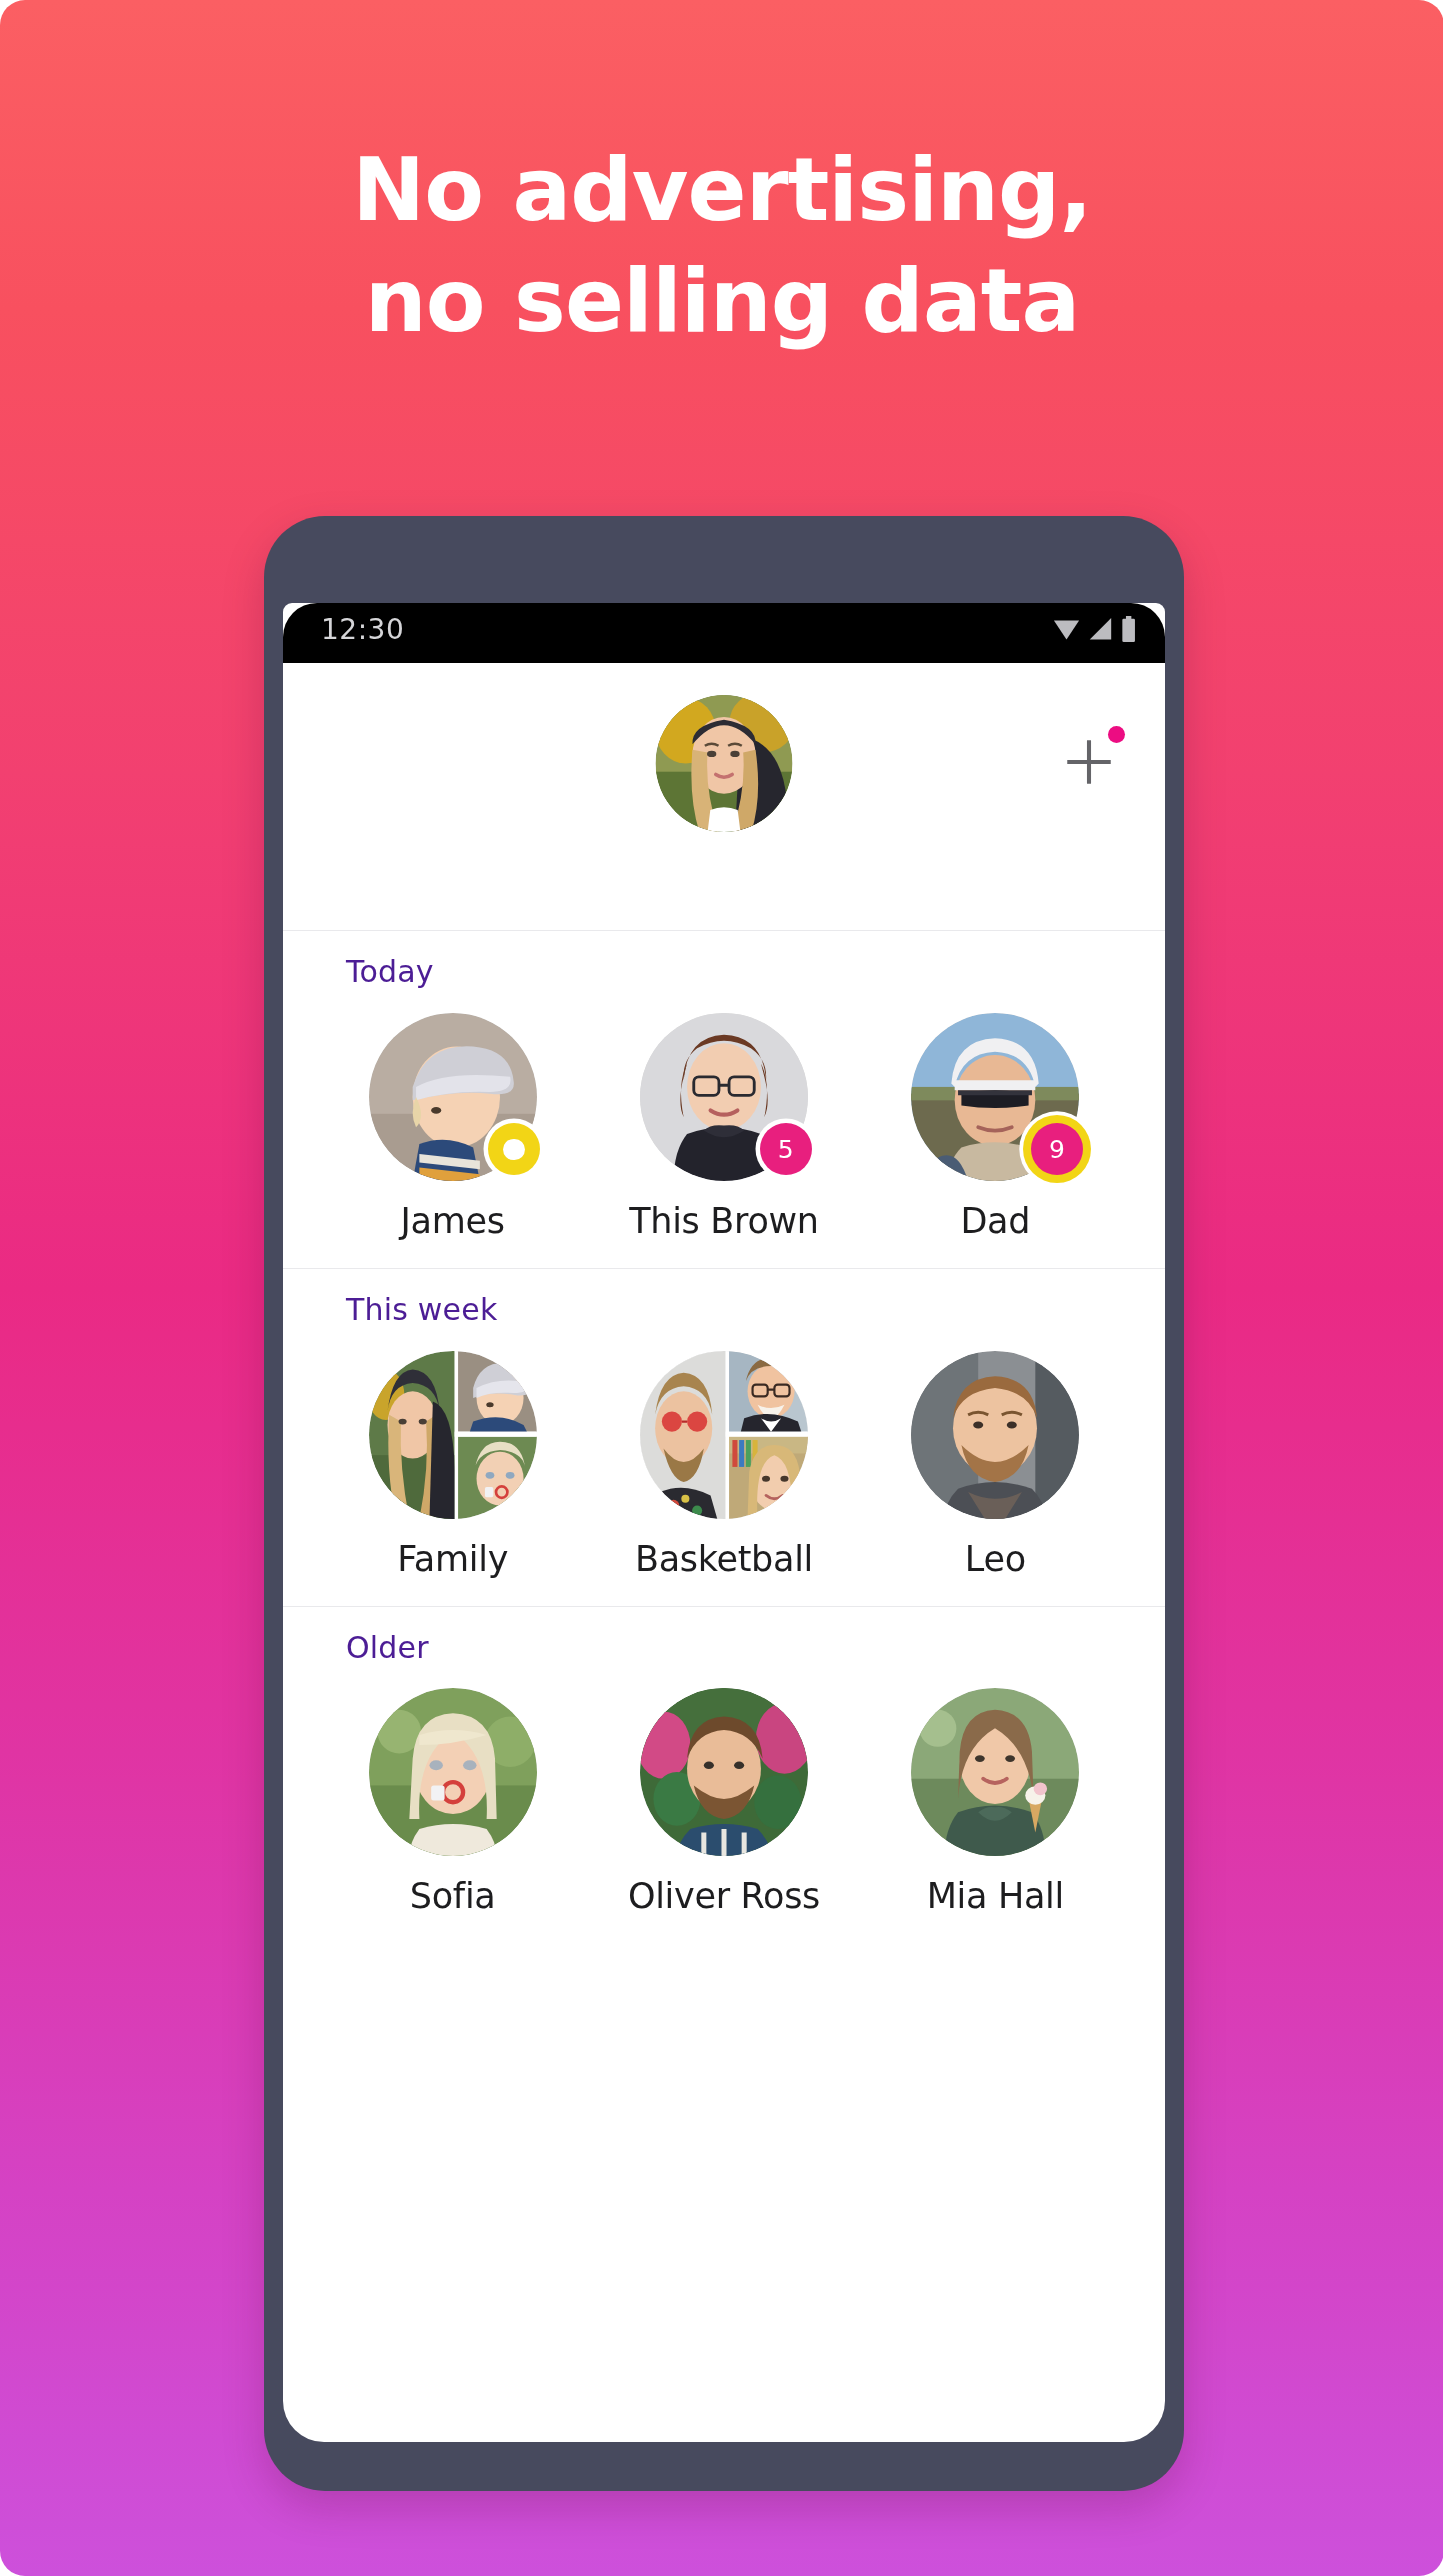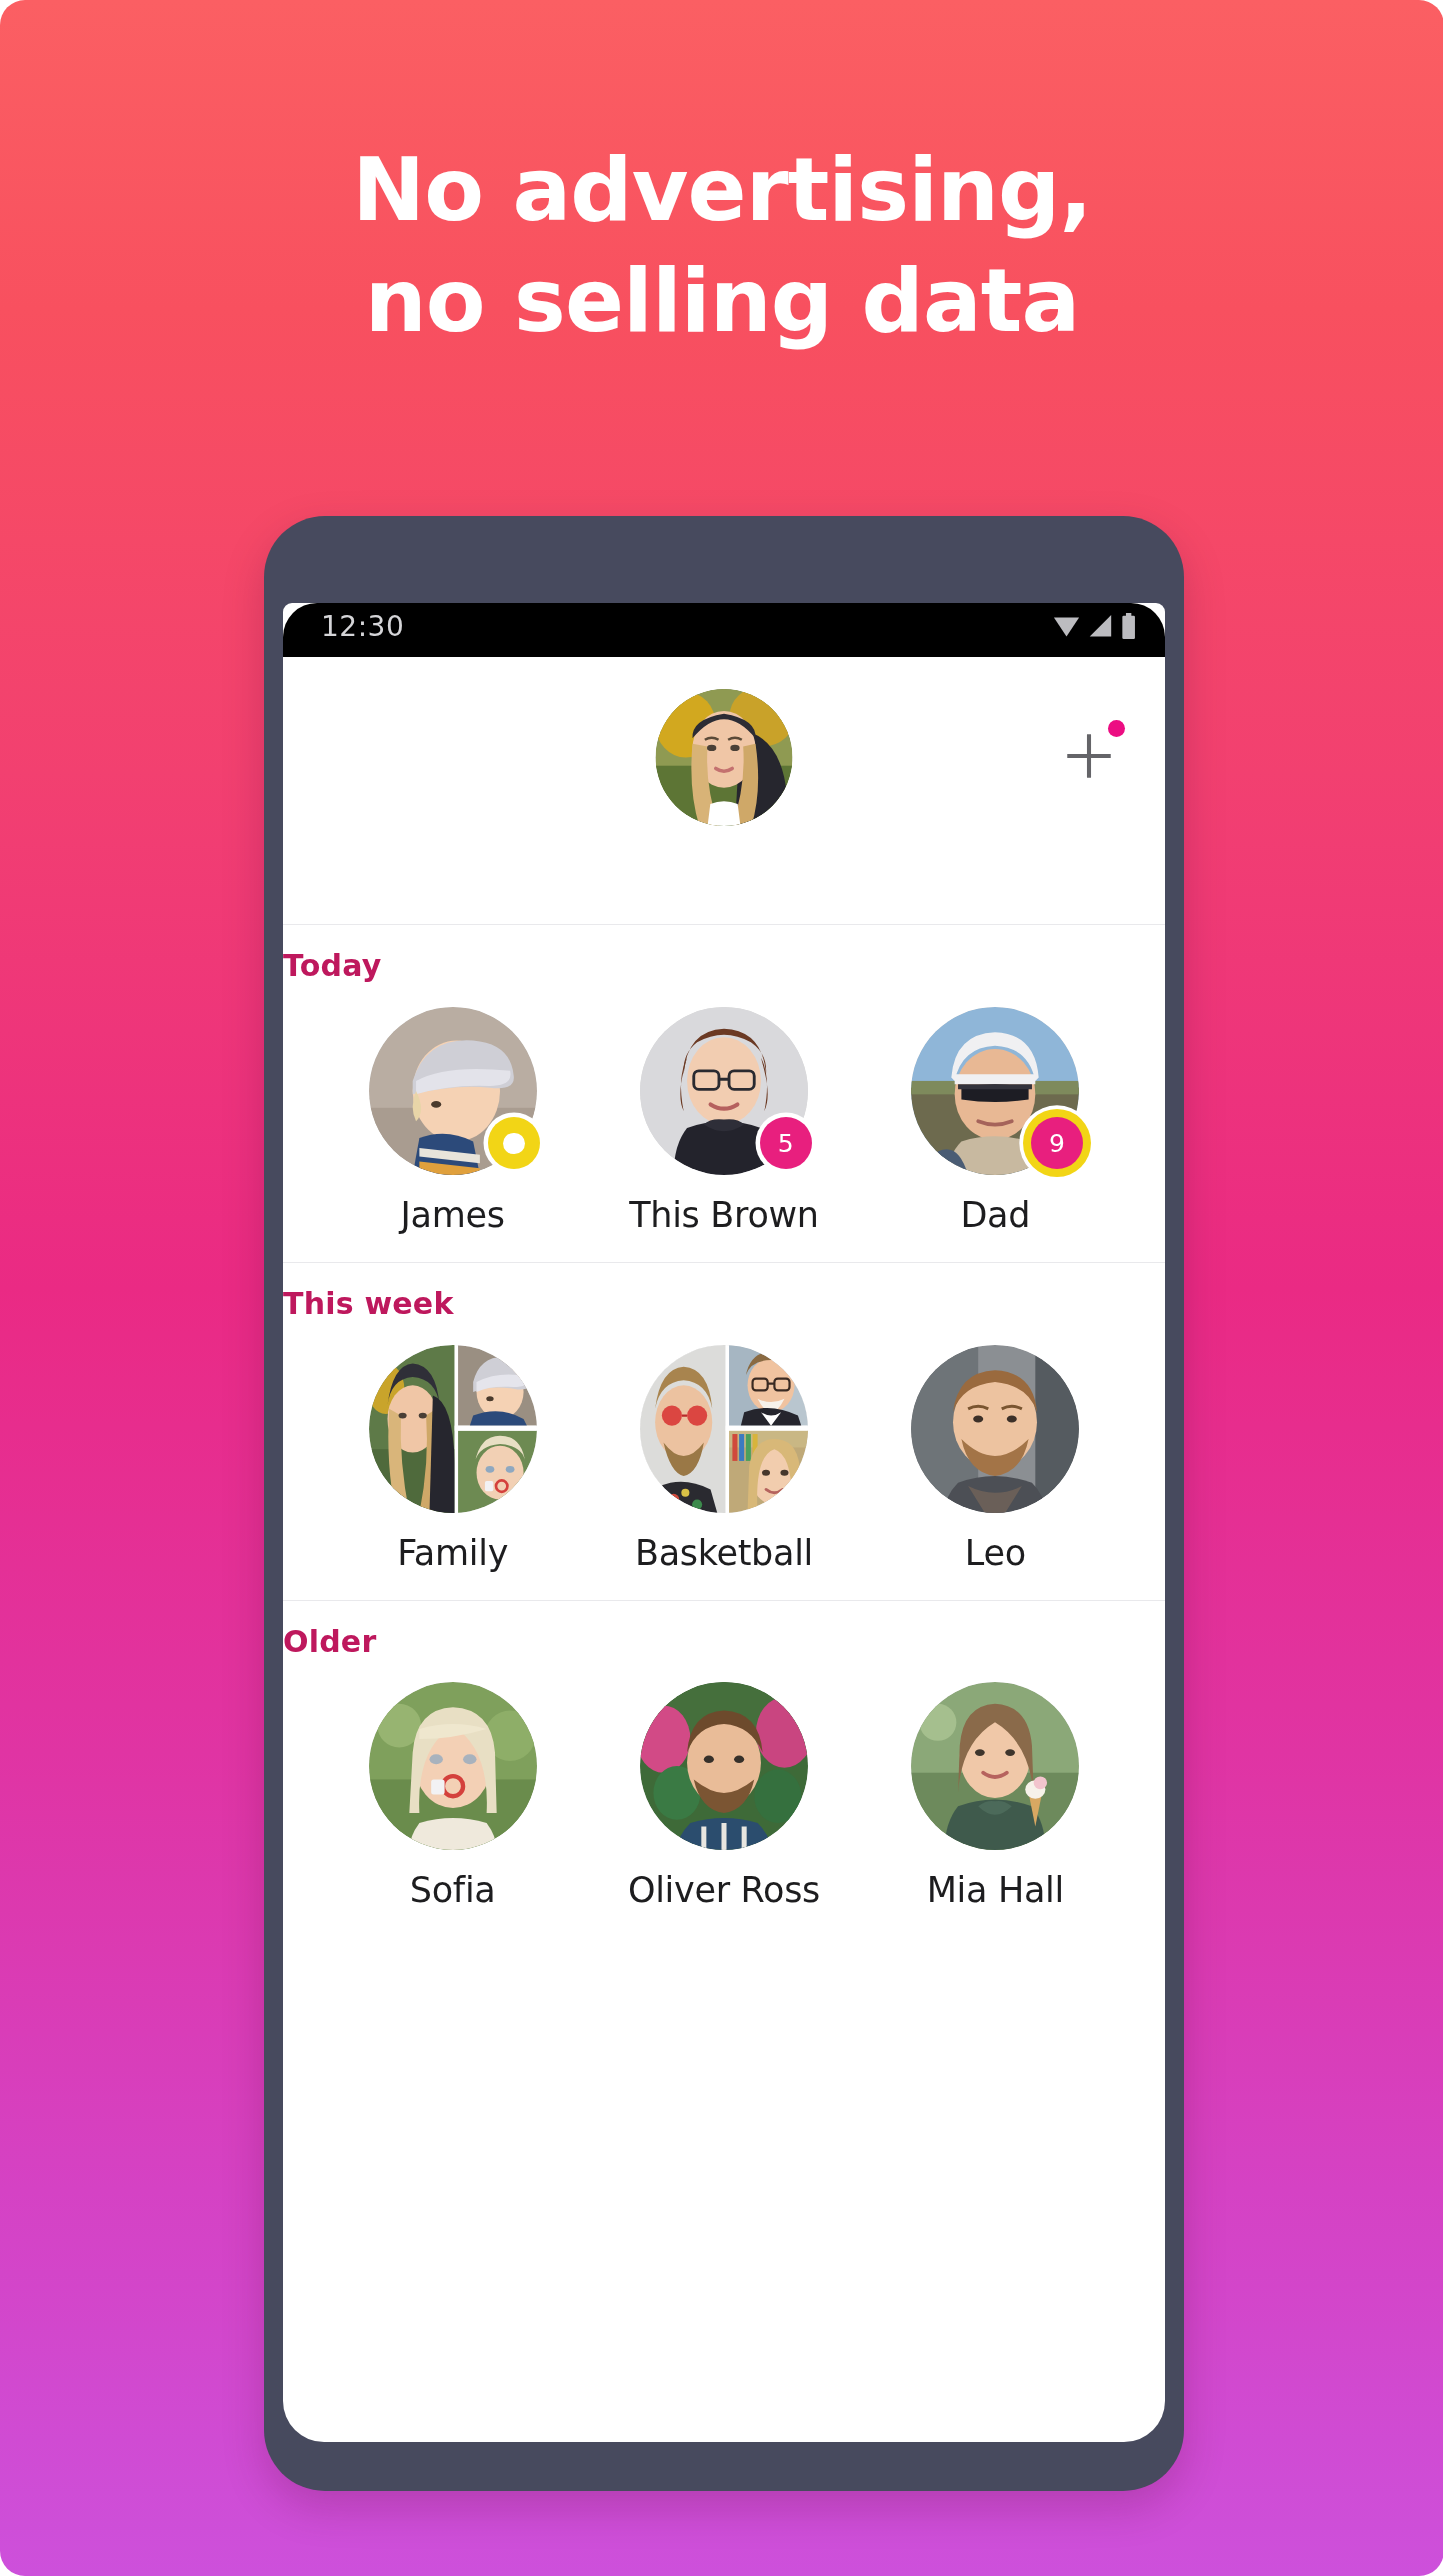--- a/index.html
+++ b/index.html
@@ -54,21 +54,21 @@
     position:absolute;
     left:19px; top:87px;
     width:882px; height:1839px;
     background:#ffffff;
     border-radius:9px 9px 41px 41px;
     overflow:hidden;
   }
 
   
   #status-bar {
-    height:54px;
+    height:60px;
     background:#000000;
     display:flex; align-items:center;
     justify-content:space-between;
     padding:0 29px 8px 38px;
     border-radius:34px 34px 0 0;
   }
   #status-time {
     color:#d5d5d8;
     font-size:28px;
     font-family:"DejaVu Sans", sans-serif;
@@ -108,24 +108,25 @@
 
   
   .section {
     background:#fff;
     border-bottom:1.8px solid #e9e9ec;
     padding:23.4px 0 27px 0;
   }
   .section:last-child { border-bottom:none; }
 
   .section-title {
-    color:#be185d;
+    color:#4c1d95;
     font-size:30px;
-    font-weight:bold;
+    font-weight:normal;
     font-family:"DejaVu Sans", sans-serif;
+    padding-left:63px;
     margin-bottom:23.4px;
     letter-spacing:0.2px;
   }
 
   .contact-row {
     display:flex;
     justify-content:space-around;
     align-items:flex-start;
     padding:0 34px;
   }

